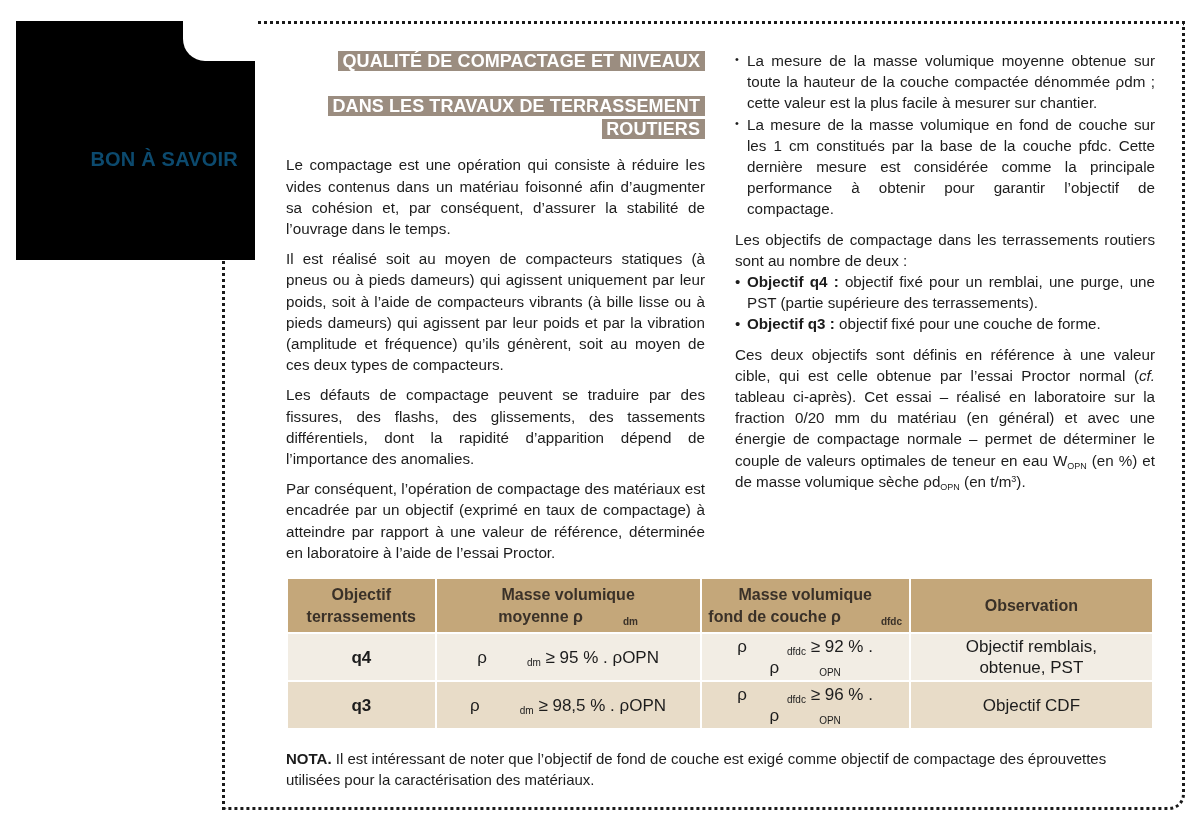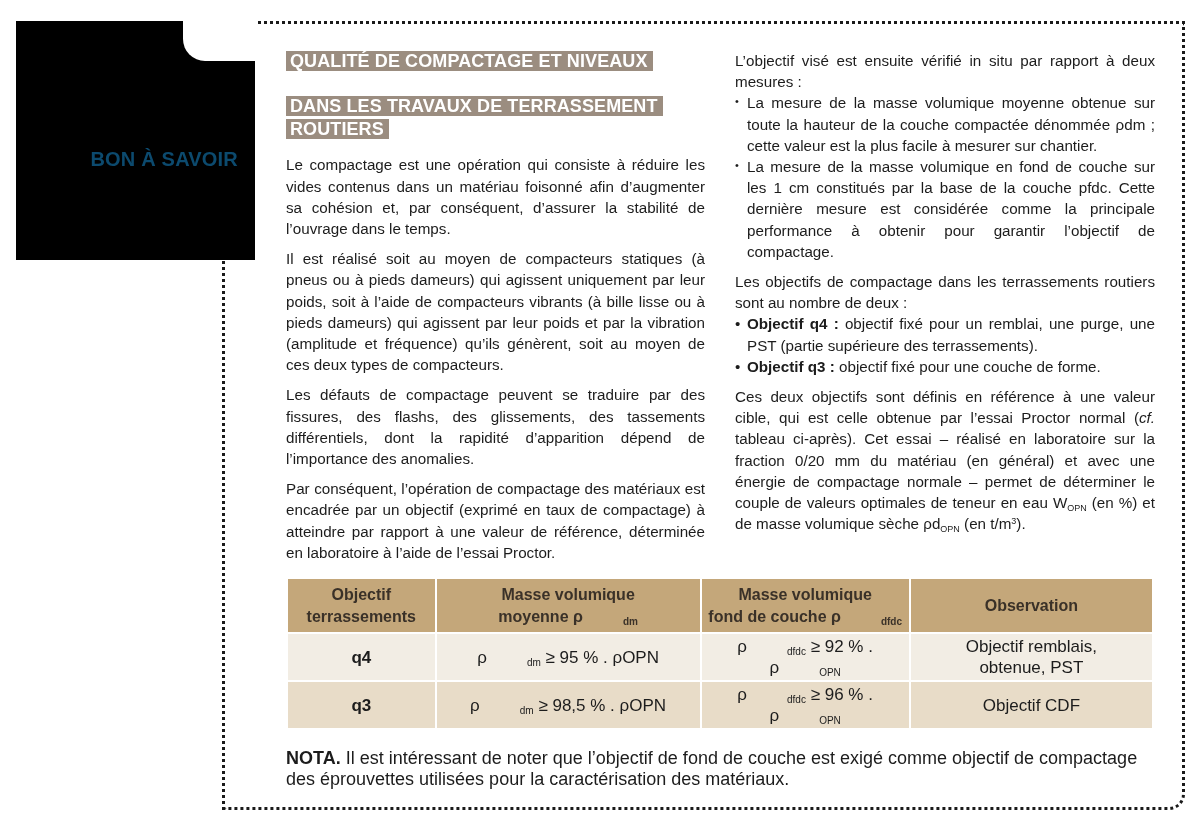--- a/index.html
+++ b/index.html
@@ -18,21 +18,21 @@
            border-top:3px dotted #1a1a1a; border-right:3px dotted #1a1a1a;
            border-bottom:3px dotted #1a1a1a; border-left:3px dotted #1a1a1a;
            border-bottom-right-radius:16px; box-sizing:border-box; }
   
 
   .col { position:absolute; font-size:15.2px; line-height:21.2px; text-align:justify; }
   .col-left { left:286px; top:50px; width:419px; }
   .col-right { left:735px; top:50px; width:420px; }
 
   .title { margin:0 0 14px 0; font-weight:bold; font-size:18px; line-height:22.6px; color:#fff;
-           text-align:left; letter-spacing:0.1px; }
+           text-align:right; letter-spacing:0.1px; }
   .title span { background:#9b8d80; padding:0 5px 0 4px; box-decoration-break:clone; -webkit-box-decoration-break:clone; }
 
   p { margin:0 0 9px 0; }
   ul { margin:0 0 9px 0; padding:0; list-style:none; }
   li { position:relative; padding-left:12px; }
   li .bullet { position:absolute; left:0; top:0; }
   li.dot-bullet .bullet { font-size:11px; top:-1px; }
   b { font-weight:bold; }
   sub { font-size:9px; vertical-align:-3px; line-height:0; }
   sup { font-size:9px; vertical-align:5px; line-height:0; }
@@ -41,21 +41,21 @@
   .tbl { position:absolute; left:286px; top:577px; width:868px; border-collapse:collapse; }
   .tbl th, .tbl td { border:2px solid #ffffff; text-align:center; vertical-align:middle; padding:0 6px; }
   .tbl th { background:#c4a77a; color:#3a3128; font-weight:bold; font-size:16px; line-height:22px; height:53px; }
   .tbl tr.r1 td { background:#f2ede4; height:46px; }
   .tbl tr.r2 td { background:#e8dcc8; height:46px; }
   .tbl td { font-size:17px; line-height:21px; color:#1c1c1c; }
   .tbl td.obj { font-weight:bold; }
   .tbl th sub, .tbl td sub { font-size:10px;padding-left:40px; }
   .c1 { width:137px; } .c2 { width:267px; } .c3 { width:206px; } .c4 { width:242px; }
 
-  .nota { position:absolute; left:286px; top:748px; width:870px; font-size:18px; line-height:21px; }
+  .nota { position:absolute; left:286px; top:748px; width:870px; font-size:15px; line-height:21px; }
   .nota b { font-weight:bold; }
 </style>
 </head>
 <body>
 
 <div class="frame"></div>
 
 <div class="bon-box"></div>
 <div class="bon-notch"></div>
 <div class="bon-label">BON À SAVOIR</div>
@@ -67,21 +67,20 @@
     <span>DANS LES TRAVAUX DE TERRASSEMENT</span><br>
     <span>ROUTIERS</span>
   </h2>
   <p>Le compactage est une opération qui consiste à réduire les vides contenus dans un matériau foisonné afin d’augmenter sa cohésion et, par conséquent, d’assurer la stabilité de l’ouvrage dans le temps.</p>
   <p>Il est réalisé soit au moyen de compacteurs statiques (à pneus ou à pieds dameurs) qui agissent uniquement par leur poids, soit à l’aide de compacteurs vibrants (à bille lisse ou à pieds dameurs) qui agissent par leur poids et par la vibration (amplitude et fréquence) qu’ils génèrent, soit au moyen de ces deux types de compacteurs.</p>
   <p>Les défauts de compactage peuvent se traduire par des fissures, des flashs, des glissements, des tassements différentiels, dont la rapidité d’apparition dépend de l’importance des anomalies.</p>
   <p>Par conséquent, l’opération de compactage des matériaux est encadrée par un objectif (exprimé en taux de compactage) à atteindre par rapport à une valeur de référence, déterminée en laboratoire à l’aide de l’essai Proctor.</p>
 </div>
 
 <div class="col col-right">
-  <p style="margin-bottom:0">L’objectif visé est ensuite vérifié in situ par rapport à deux mesures :</p>
   <ul>
     <li class="dot-bullet"><span class="bullet">•</span><span>La mesure de la masse volumique moyenne obtenue sur toute la hauteur de la couche compactée dénommée ρdm ; cette valeur est la plus facile à mesurer sur chantier.</span></li>
     <li class="dot-bullet"><span class="bullet">•</span><span>La mesure de la masse volumique en fond de couche sur les 1 cm constitués par la base de la couche pfdc. Cette dernière mesure est considérée comme la principale performance à obtenir pour garantir l’objectif de compactage.</span></li>
   </ul>
   <p style="margin-bottom:0">Les objectifs de compactage dans les terrassements routiers sont au nombre de deux :</p>
   <ul>
     <li><span class="bullet">•</span><b>Objectif q4 :</b><span> objectif fixé pour un remblai, une purge, une PST (partie supérieure des terrassements).</span></li>
     <li><span class="bullet">•</span><b>Objectif q3 :</b><span> objectif fixé pour une couche de forme.</span></li>
   </ul>
   <p><span>Ces deux objectifs sont définis en référence à une valeur cible, qui est celle obtenue par l’essai Proctor normal (</span><i>cf.</i><span> tableau ci-après). Cet essai – réalisé en laboratoire sur la fraction 0/20 mm du matériau (en général) et avec une énergie de compactage normale – permet de déterminer le couple de valeurs optimales de teneur en eau W</span><sub>OPN</sub><span> (en %) et de masse volumique sèche ρd</span><sub>OPN</sub><span> (en t/m</span><sup>3</sup><span>).</span></p>

